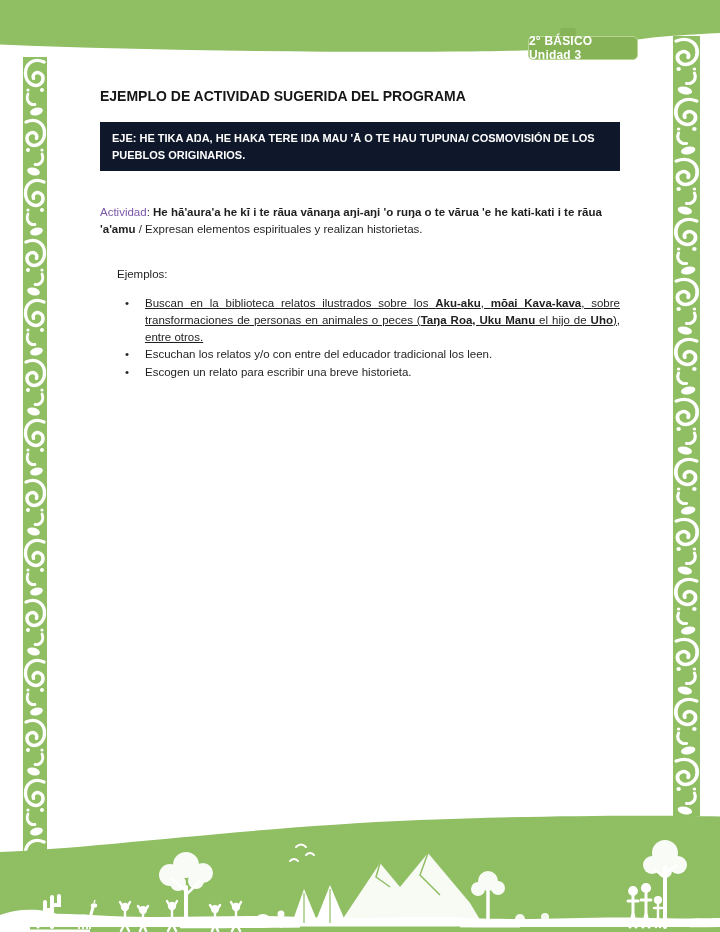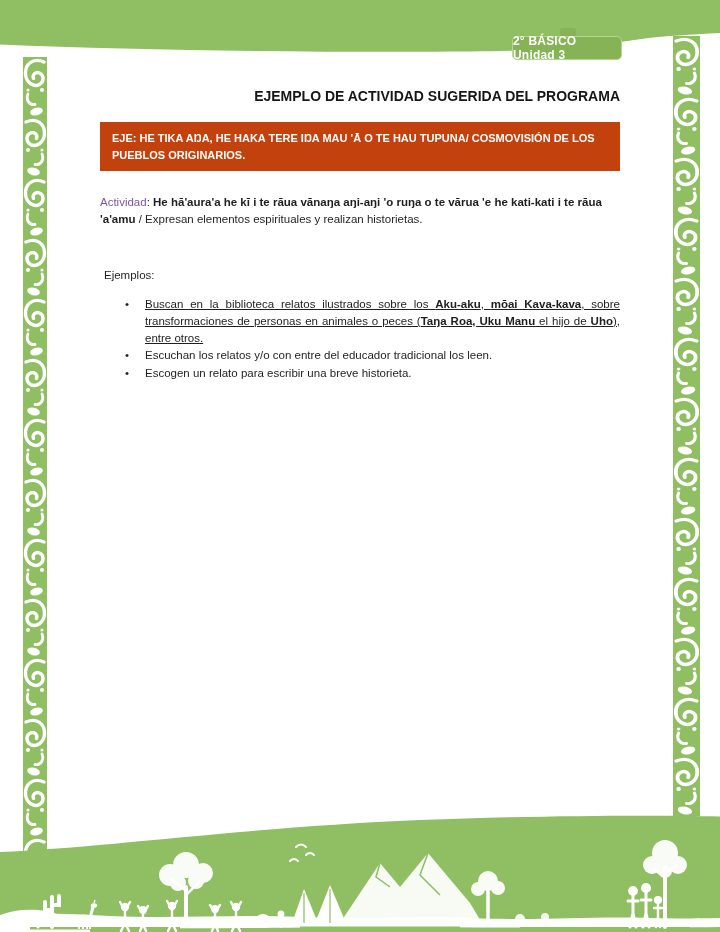--- a/index.html
+++ b/index.html
@@ -7,44 +7,44 @@
     width:720px;height:932px;position:relative;overflow:hidden;
     background:#ffffff;
     font-family:"Liberation Sans",sans-serif;
     color:#1f1f1f;
   }
   .abs{position:absolute;}
   
   .top-band{left:0;top:0;}
   .badge-tab{left:560px;top:28px;width:16px;height:16px;background:#85b356;border-radius:3px;}
   .unit-badge{
-    left:512px;top:36px;width:110px;height:24px;
+    left:528px;top:36px;width:110px;height:24px;
     background:#85b356;border:1px solid #b7d694;border-radius:5px;
     color:#ffffff;font-size:12px;font-weight:bold;
     display:flex;align-items:center;justify-content:center;
     box-sizing:border-box;letter-spacing:.2px;
   }
   
   .border-left{left:23px;top:57px;}
   .border-right{left:673px;top:36px;}
   
   .content{left:100px;top:88px;width:520px;}
   .page-title{
-    margin:0 0 18px 0;text-align:right;
+    margin:0 0 18px 0;text-align:left;
     font-size:14px;font-weight:bold;color:#161616;
   }
   .eje-box{
-    background:#c2410c;color:#ffffff;
+    background:#0f172a;color:#ffffff;
     font-size:11px;font-weight:bold;line-height:1.5;
-    padding:8px 12px;margin-bottom:23px;
-  }
-  .activity{font-size:11.5px;line-height:1.5;margin:0 0 40px 0;}
+    padding:8px 12px;margin-bottom:33px;
+  }
+  .activity{font-size:11.5px;line-height:1.5;margin:0 0 29px 0;}
   .activity .lbl{color:#7a56a8;}
   .b{font-weight:bold;}
-  .examples-label{font-size:11.5px;margin:0 0 15px 4px;}
+  .examples-label{font-size:11.5px;margin:0 0 15px 17px;}
   ul.example-list{list-style:none;margin:0;padding:0;font-size:11.5px;line-height:1.5;}
   ul.example-list li{display:flex;margin:0;}
   ul.example-list .marker{width:20px;margin-left:25px;flex:none;}
   ul.example-list .li-text{flex:1;}
   .just{text-align:justify;text-decoration:underline;}
   
   .bottom-band{left:0;top:815px;}
 </style>
 </head>
 <body>

